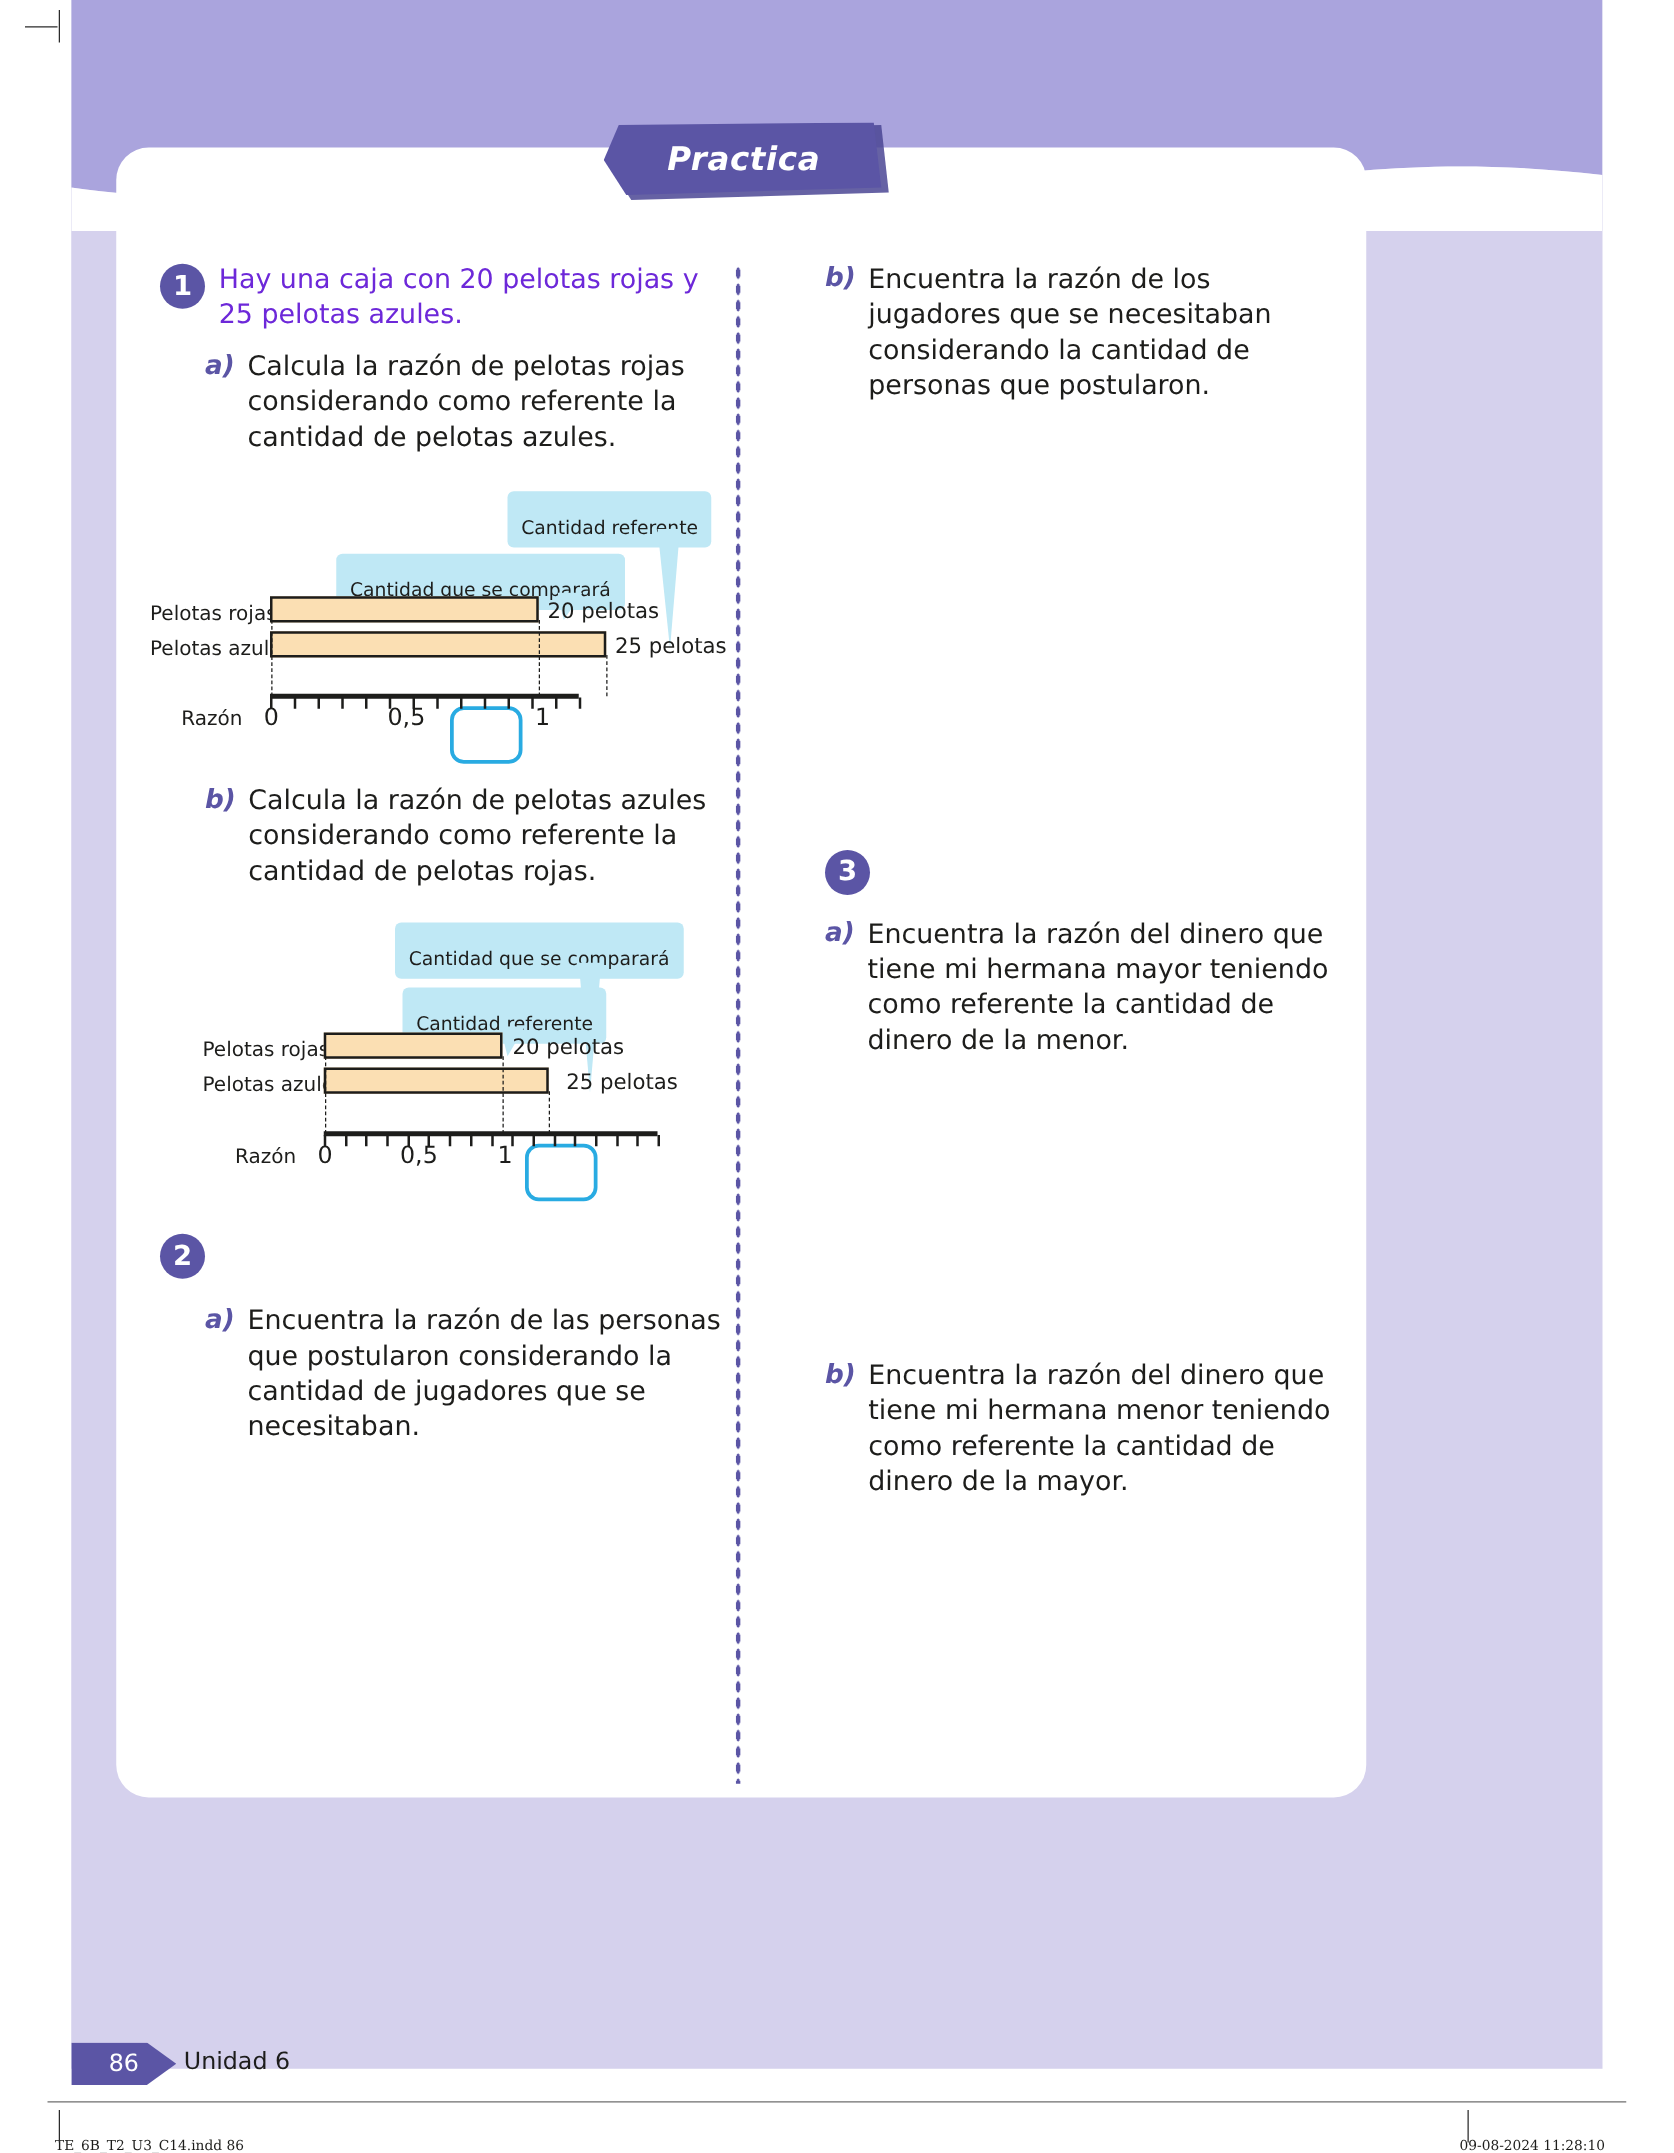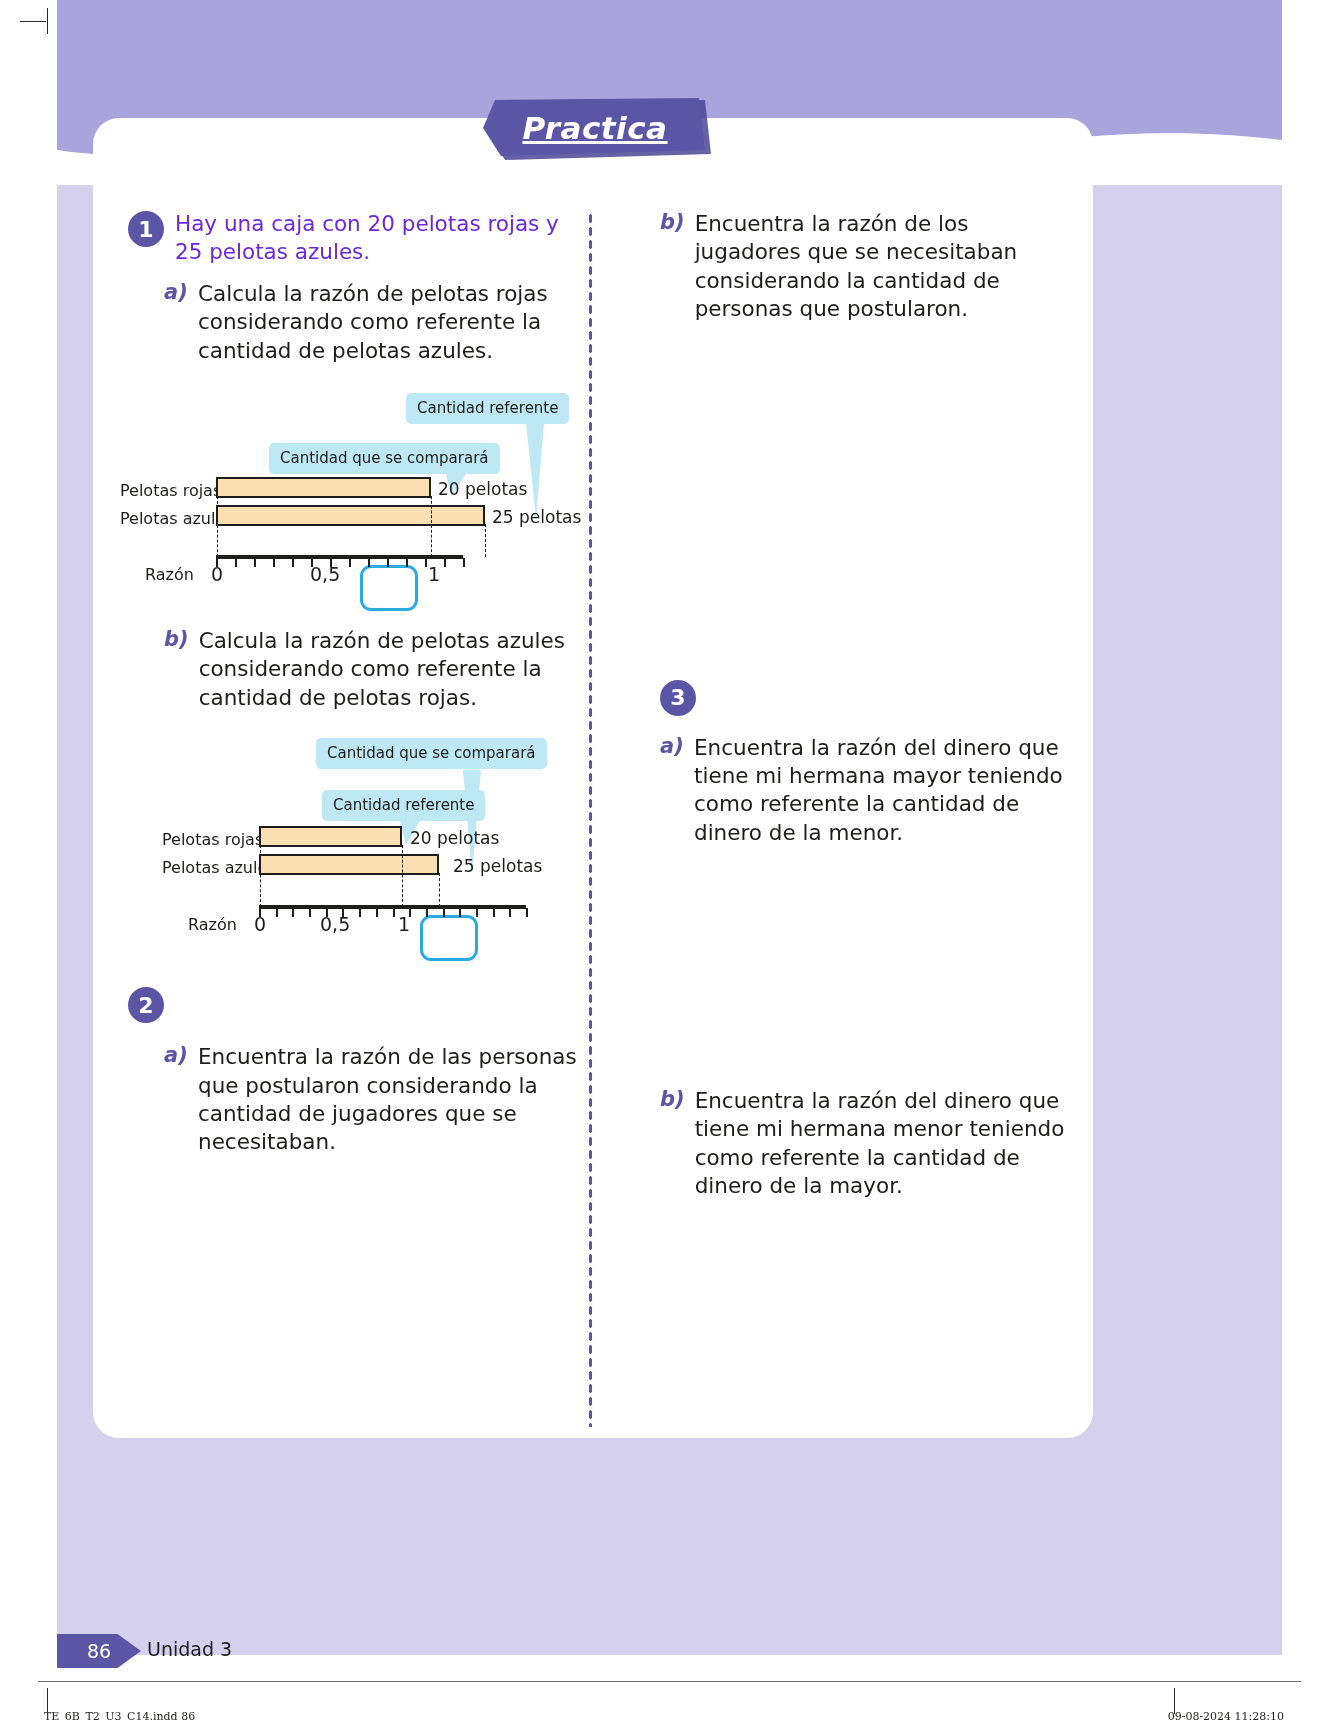--- a/index.html
+++ b/index.html
@@ -18,23 +18,22 @@
   .content-card{
     position:absolute;left:93px;top:118px;width:1000px;height:1320px;
     background:#ffffff;border-radius:26px;
   }
 
   
   .practica-tag{position:absolute;left:483px;top:98px;width:232px;height:68px;}
   .practica-label{
     position:absolute;left:0;top:0;width:100%;height:100%;
     display:flex;align-items:center;justify-content:center;
-    color:#ffffff;font-size:31px;font-weight:bold;letter-spacing:.5px;
+    color:#ffffff;font-size:26px;font-weight:bold;letter-spacing:.5px;
     font-style:italic;
-    text-decoration:underline;
   }
 
   
   .col{position:absolute;top:210px;}
   .col-left{left:128px;width:450px;}
   .col-right{left:660px;width:420px;}
 
   .divider-dots{
     position:absolute;left:588px;top:212px;width:5px;height:1215px;
     background-image:radial-gradient(#5b55a5 1.7px, transparent 1.9px);
@@ -58,21 +57,21 @@
     margin-right:10px;font-style:italic;min-width:24px;
   }
   .sub-text{font-size:21.5px;line-height:1.32;color:#1d1d1b;}
 
   .col-right .sub{margin-left:0;}
 
   
   .diagram{position:relative;margin-top:18px;}
   .callout{
     position:absolute;background:#bfe8f5;color:#1d1d1b;
-    font-size:15px;padding:6px 11px 7px;border-radius:5px;white-space:nowrap;
+    font-size:15px;padding:20px 11px 7px;border-radius:5px;white-space:nowrap;
   }
   .bar-label{position:absolute;font-size:16px;color:#1d1d1b;text-align:right;white-space:nowrap;}
   .bar-amount{position:absolute;font-size:17px;color:#1d1d1b;white-space:nowrap;}
   .bar{position:absolute;background:#fbdfb3;border:2px solid #1d1d1b;box-sizing:border-box;}
   .dashline{position:absolute;width:0;border-left:1.6px dashed #1d1d1b;}
   .axis{position:absolute;background:#1d1d1b;height:3.5px;}
   .tick{position:absolute;background:#1d1d1b;width:2px;}
   .axis-label{position:absolute;font-size:16px;color:#1d1d1b;white-space:nowrap;}
   .axis-num{position:absolute;font-size:19px;color:#1d1d1b;}
   .answer-box{position:absolute;border:3px solid #29abe2;border-radius:11px;background:transparent;}
@@ -258,21 +257,21 @@
 
   <div class="sub" style="margin-top:240px;">
     <div class="sub-letter">b)</div>
     <div class="sub-text">Encuentra la razón del dinero que tiene mi hermana menor teniendo como referente la cantidad de dinero de la mayor.</div>
   </div>
 
 </div>
 
 <div class="footer">
   <div class="page-badge">86</div>
-  <div class="unit-label">Unidad 3</div>
+  <div class="unit-label">Unidad 6</div>
 </div>
 
 <div class="print-rule"></div>
 <div class="print-meta">
   <span class="print-left">TE_6B_T2_U3_C14.indd   86</span>
   <span class="print-right">09-08-2024   11:28:10</span>
 </div>
 <div class="tickmark" style="left:47px;bottom:8px;width:1px;height:26px;"></div>
 <div class="tickmark" style="left:1174px;bottom:8px;width:1px;height:26px;"></div>
 

